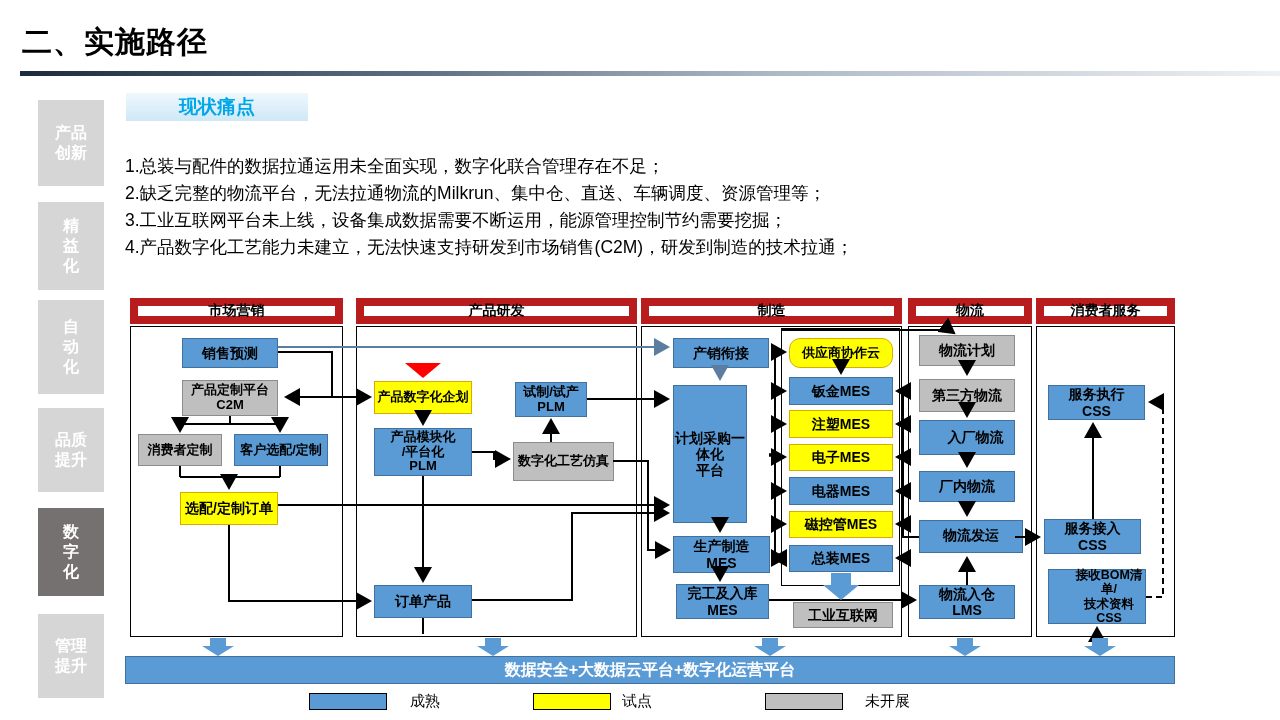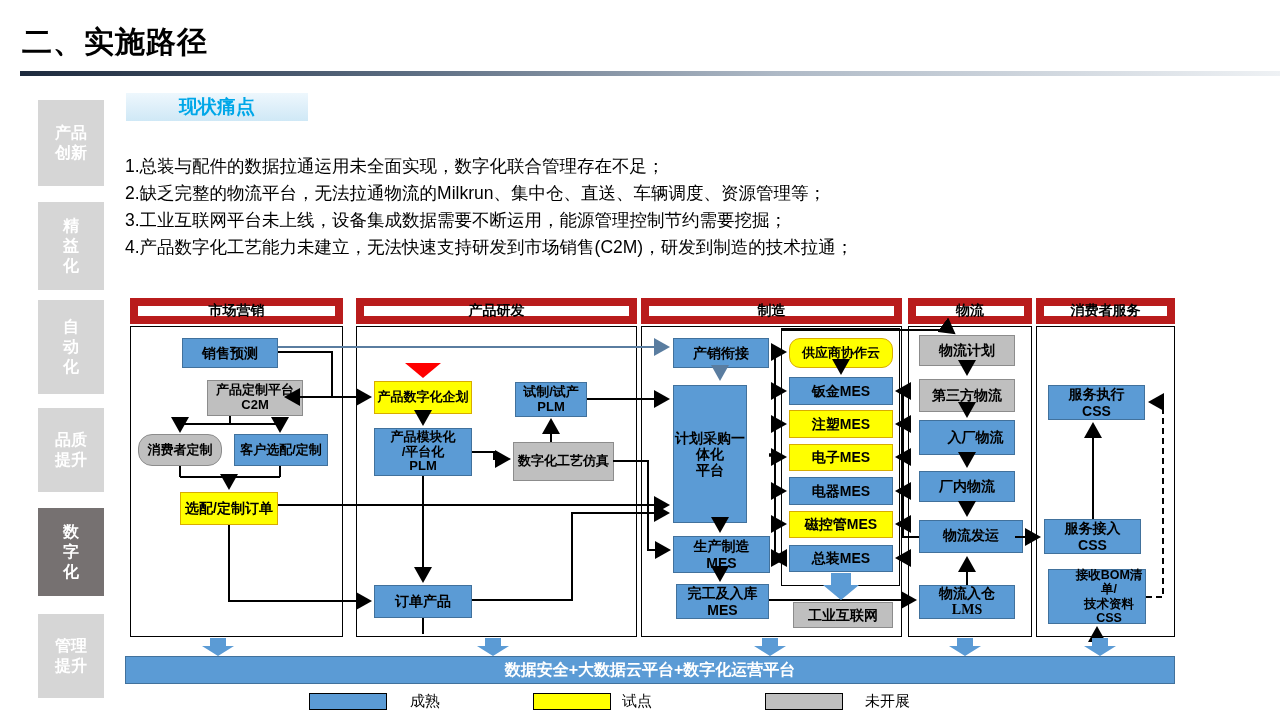--- a/index.html
+++ b/index.html
@@ -114,25 +114,25 @@
 <div class="abs col-panel" style="left:130px;width:213px;"></div>
 <div class="abs col-panel" style="left:356px;width:281px;"></div>
 <div class="abs col-panel" style="left:641px;width:261px;"></div>
 <div class="abs col-panel" style="left:908px;width:124px;"></div>
 <div class="abs col-panel" style="left:1036px;width:139px;"></div>
 <div class="abs sub-panel"></div>
 
 <div class="abs node blue fs14" style="left:182px;top:338px;width:96px;height:30px;">
     <span>销售预测</span>
   </div>
-<div class="abs node gray" style="left:182px;top:380px;width:96px;height:36px;margin-left:25px;">
+<div class="abs node gray" style="left:182px;top:380px;width:96px;height:36px;">
     <span>产品定制平台
 C2M</span>
   </div>
-<div class="abs node gray" style="left:138px;top:434px;width:84px;height:32px;border-radius:14px;">
+<div class="abs node gray" style="left:138px;top:434px;width:84px;height:32px;">
     <span>消费者定制</span>
   </div>
 <div class="abs node blue" style="left:234px;top:434px;width:94px;height:32px;">
     <span>客户选配/定制</span>
   </div>
 <div class="abs node yellow fs14" style="left:180px;top:492px;width:98px;height:33px;">
     <span>选配/定制订单</span>
   </div>
 
 <div class="abs tri-red"></div>
@@ -203,21 +203,21 @@
   </div>
 <div class="abs node blue fs14" style="left:919px;top:420px;width:96px;height:35px;padding-left:17px;">
     <span>入厂物流</span>
   </div>
 <div class="abs node blue fs14" style="left:919px;top:471px;width:96px;height:31px;">
     <span>厂内物流</span>
   </div>
 <div class="abs node blue fs14" style="left:919px;top:520px;width:104px;height:33px;font-family:Liberation Serif, serif;">
     <span>物流发运</span>
   </div>
-<div class="abs node blue fs14" style="left:919px;top:585px;width:96px;height:34px;font-family:Liberation Serif, serif;">
+<div class="abs node blue fs14" style="left:919px;top:585px;width:96px;height:34px;">
     <span>物流入仓
 LMS</span>
   </div>
 
 <div class="abs node blue fs14" style="left:1048px;top:385px;width:97px;height:35px;">
     <span>服务执行
 CSS</span>
   </div>
 <div class="abs node blue fs14" style="left:1044px;top:519px;width:97px;height:35px;">
     <span>服务接入

